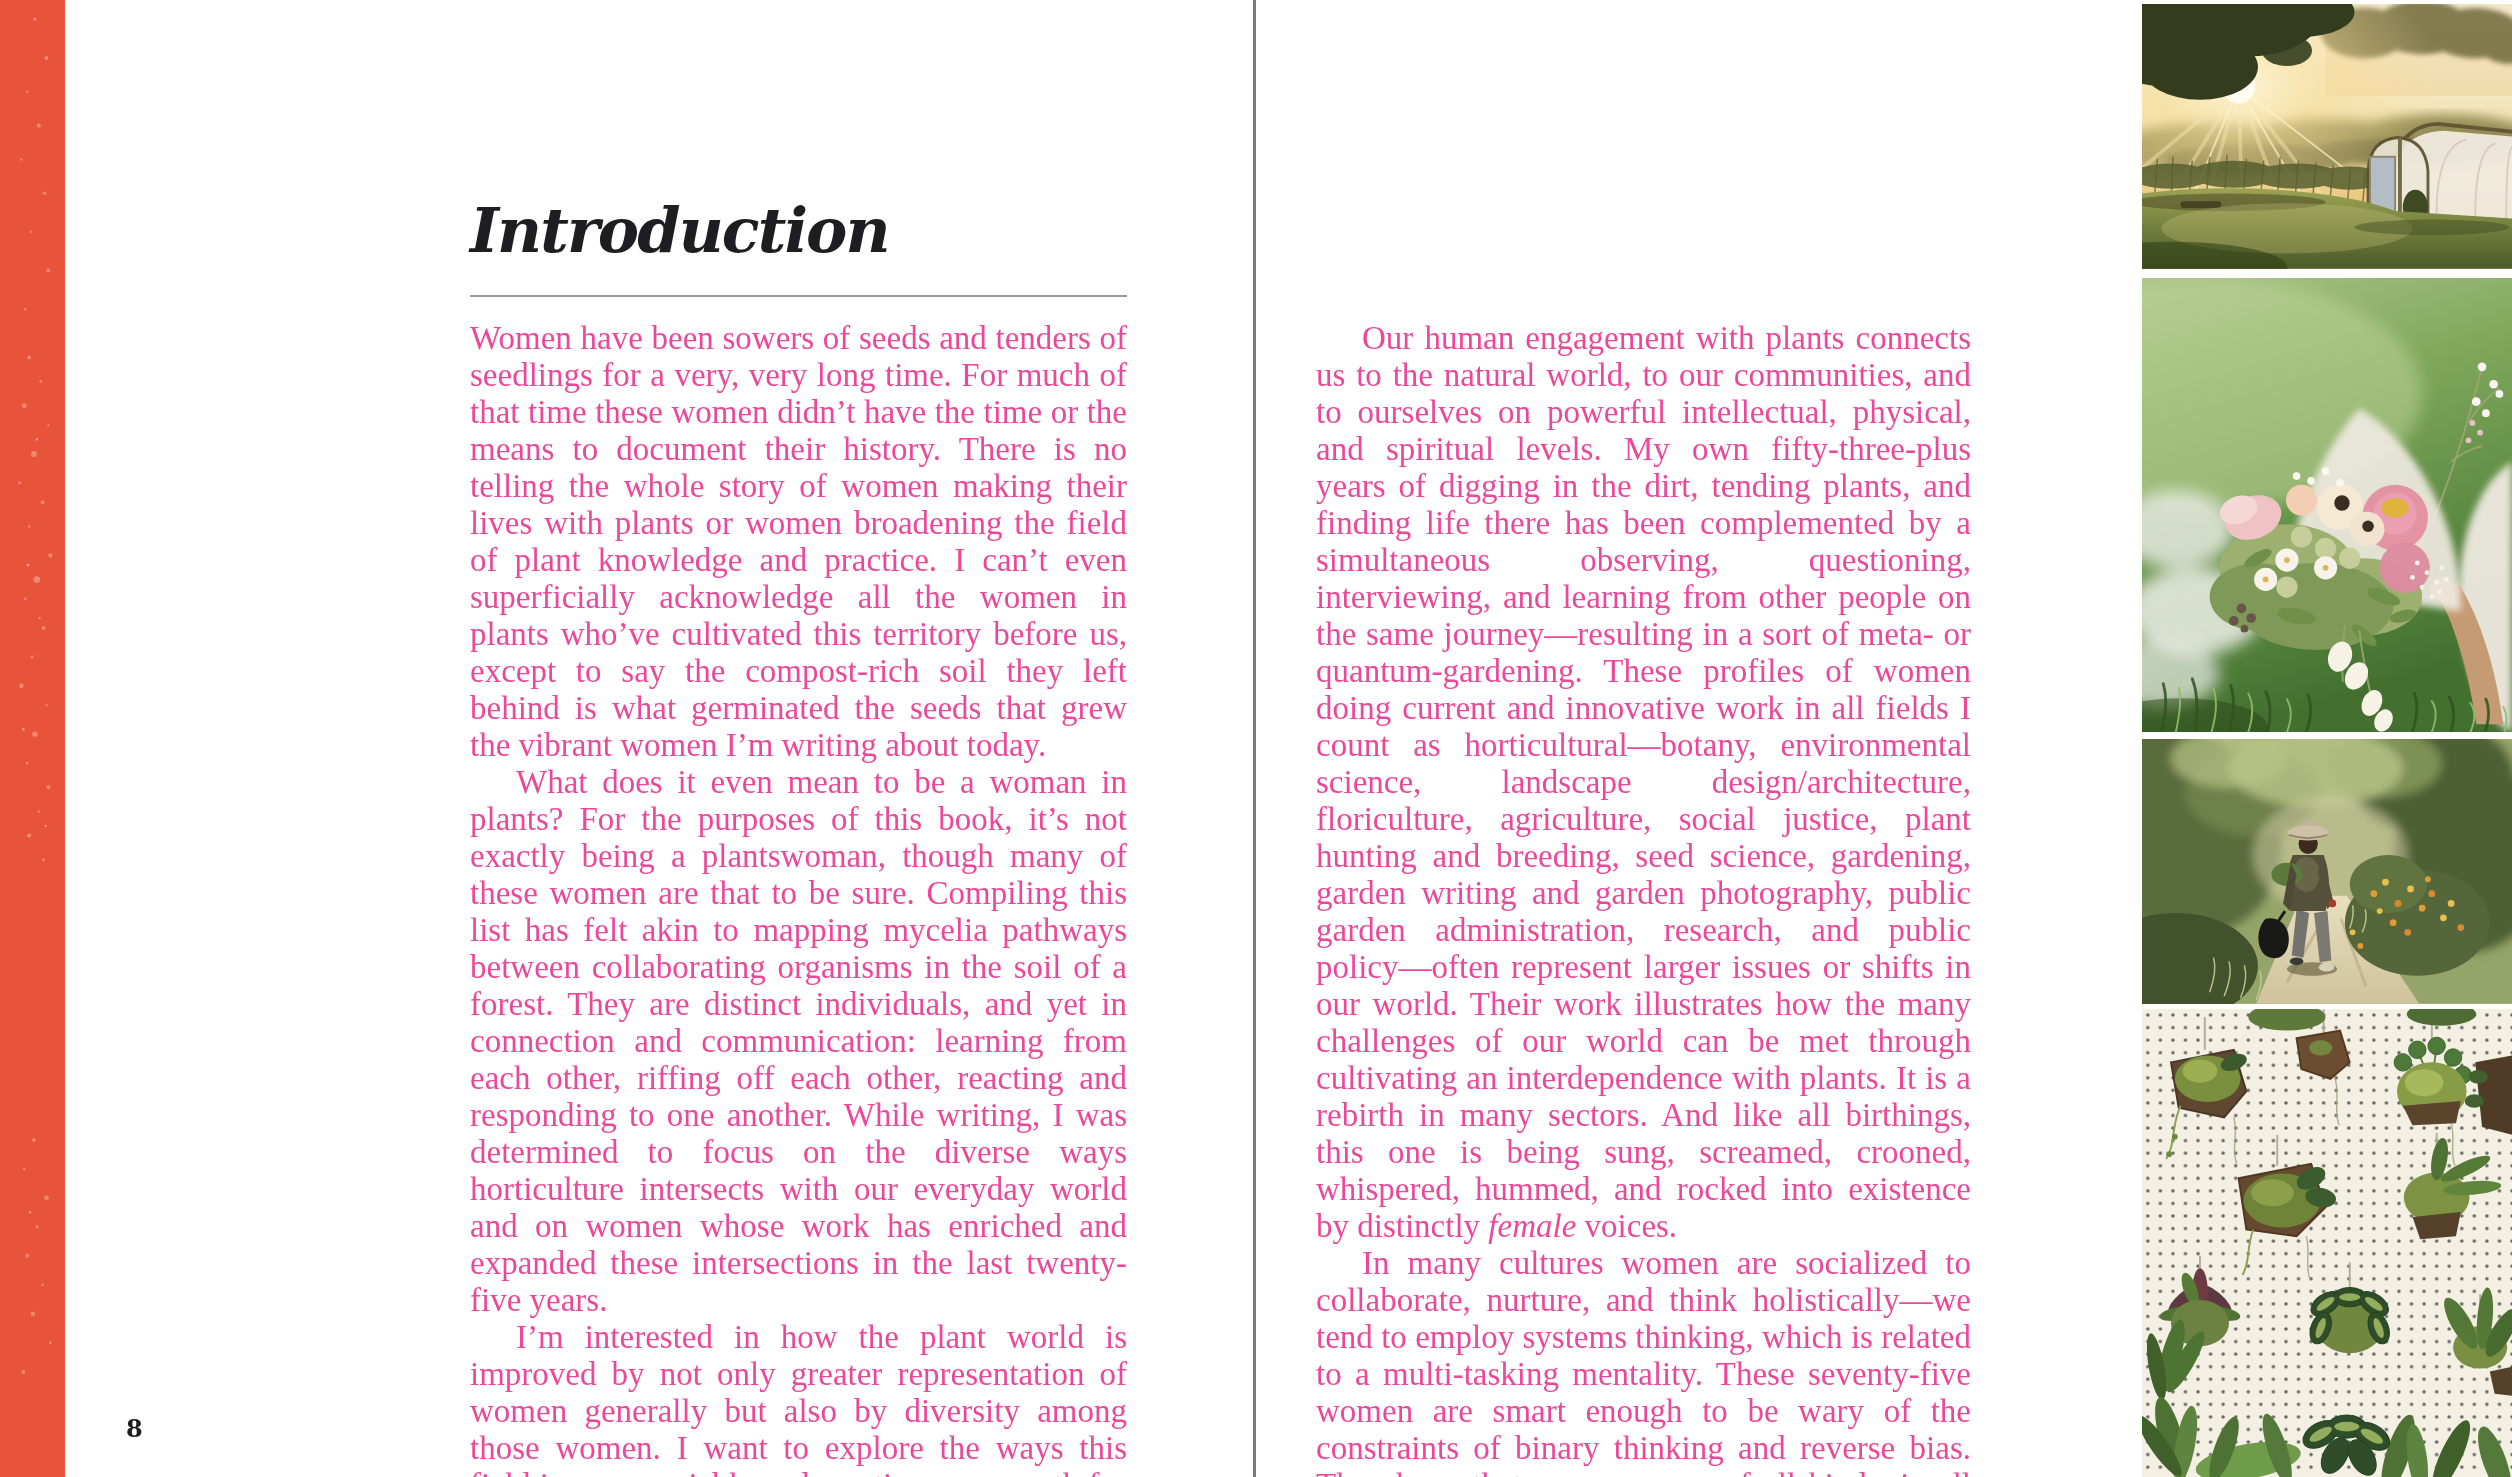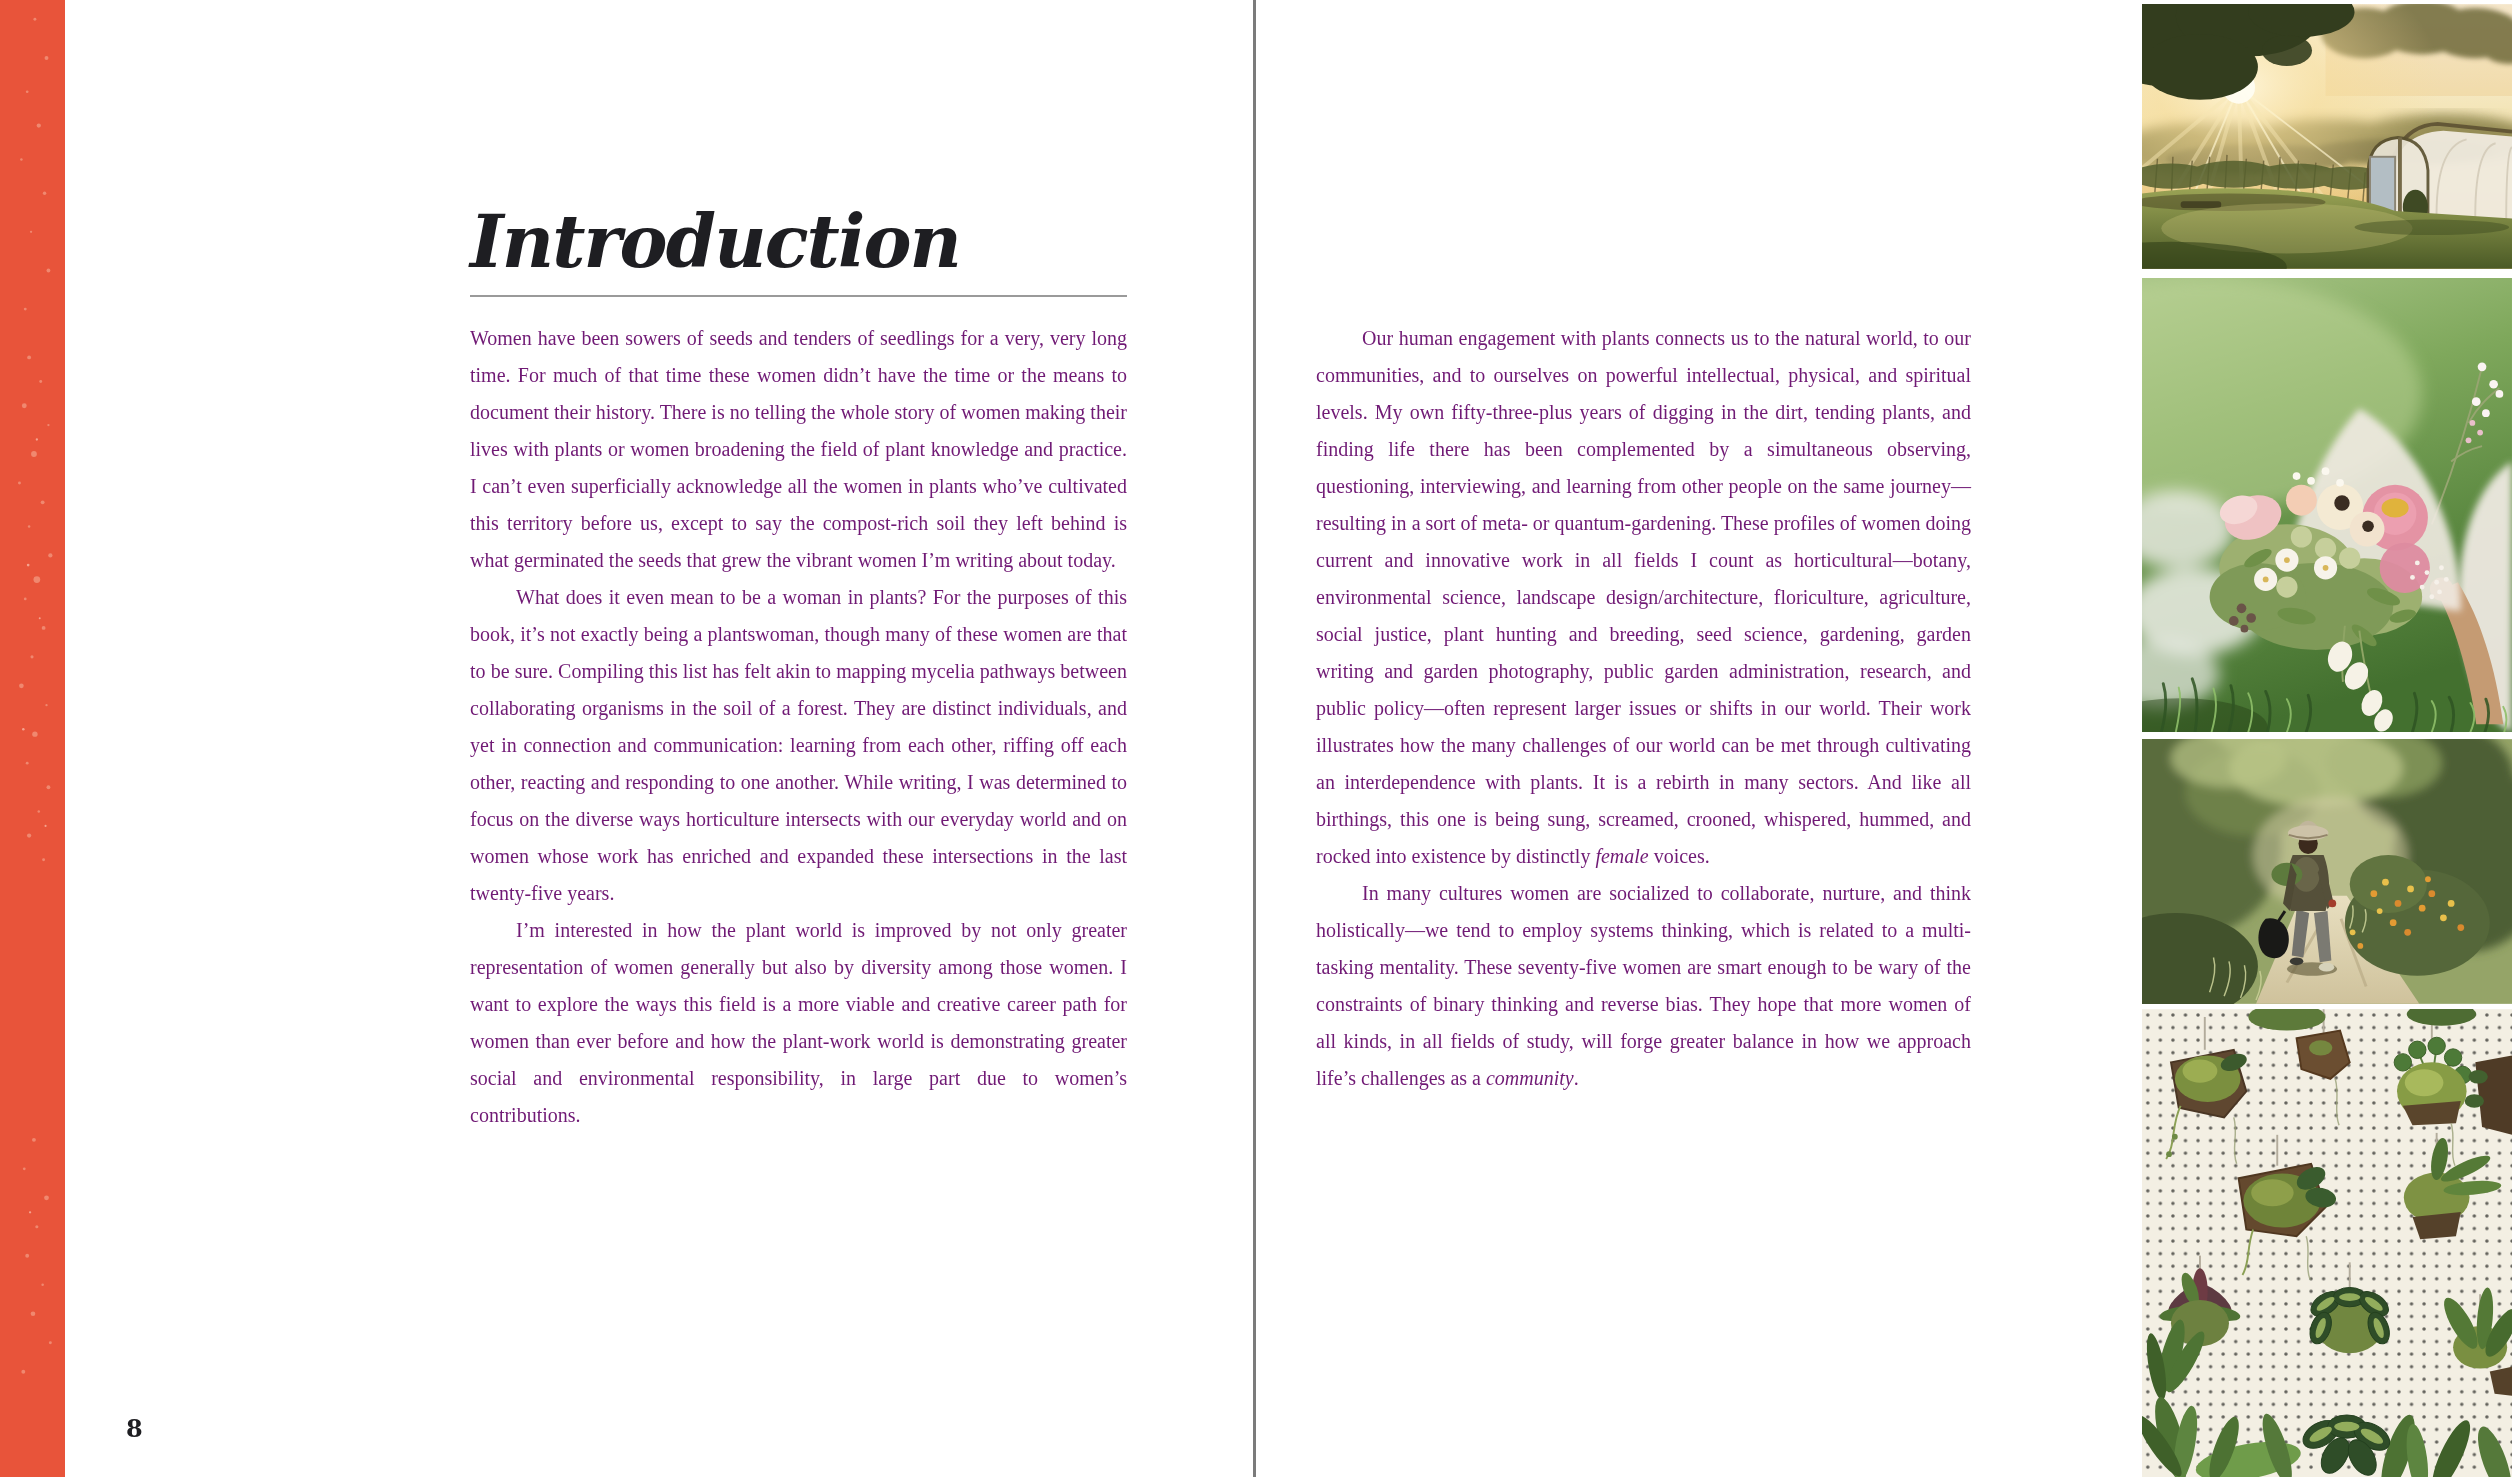--- a/index.html
+++ b/index.html
@@ -10,29 +10,29 @@
   .spread{position:absolute;inset:0}
 
   .red-strip{position:absolute;left:0;top:0;width:65px;height:1477px;background:#e8543a}
   .red-strip svg{display:block;width:65px;height:1477px}
 
   .gutter-line{position:absolute;left:1253px;top:0;width:2.9px;height:1477px;background:#7b7b7b}
 
   .page-title{
     position:absolute;left:470px;top:153px;width:667px;
     font-family:"DejaVu Serif",serif;font-style:italic;font-weight:700;
-    font-size:72px;letter-spacing:-1.9px;color:#1e1e22;line-height:1.15;white-space:nowrap;
+    font-size:62px;letter-spacing:-1.9px;color:#1e1e22;line-height:1.15;white-space:nowrap;
   }
   .title-rule{position:absolute;left:470px;top:295px;width:657px;height:1.9px;background:#9a9a9a}
 
   .page-body{position:absolute;width:657px;top:320px}
   .page-body.left{left:470px}
   .page-body.right{left:1316px;width:655px}
   .page-body p{
-    margin:0;font-size:20px;line-height:37px;color:#701a75;
+    margin:0;font-size:33px;line-height:37px;color:#ec4899;
     text-align:justify;text-indent:46px;
   }
   .page-body.left p:first-child{text-indent:0}
 
   .page-number{
     position:absolute;left:126px;top:1414px;
     font-family:"DejaVu Serif",serif;font-weight:700;font-size:24px;color:#1e1e22;
   }
 
   .photo-column{position:absolute;left:2142px;top:3.9px;width:370px}

